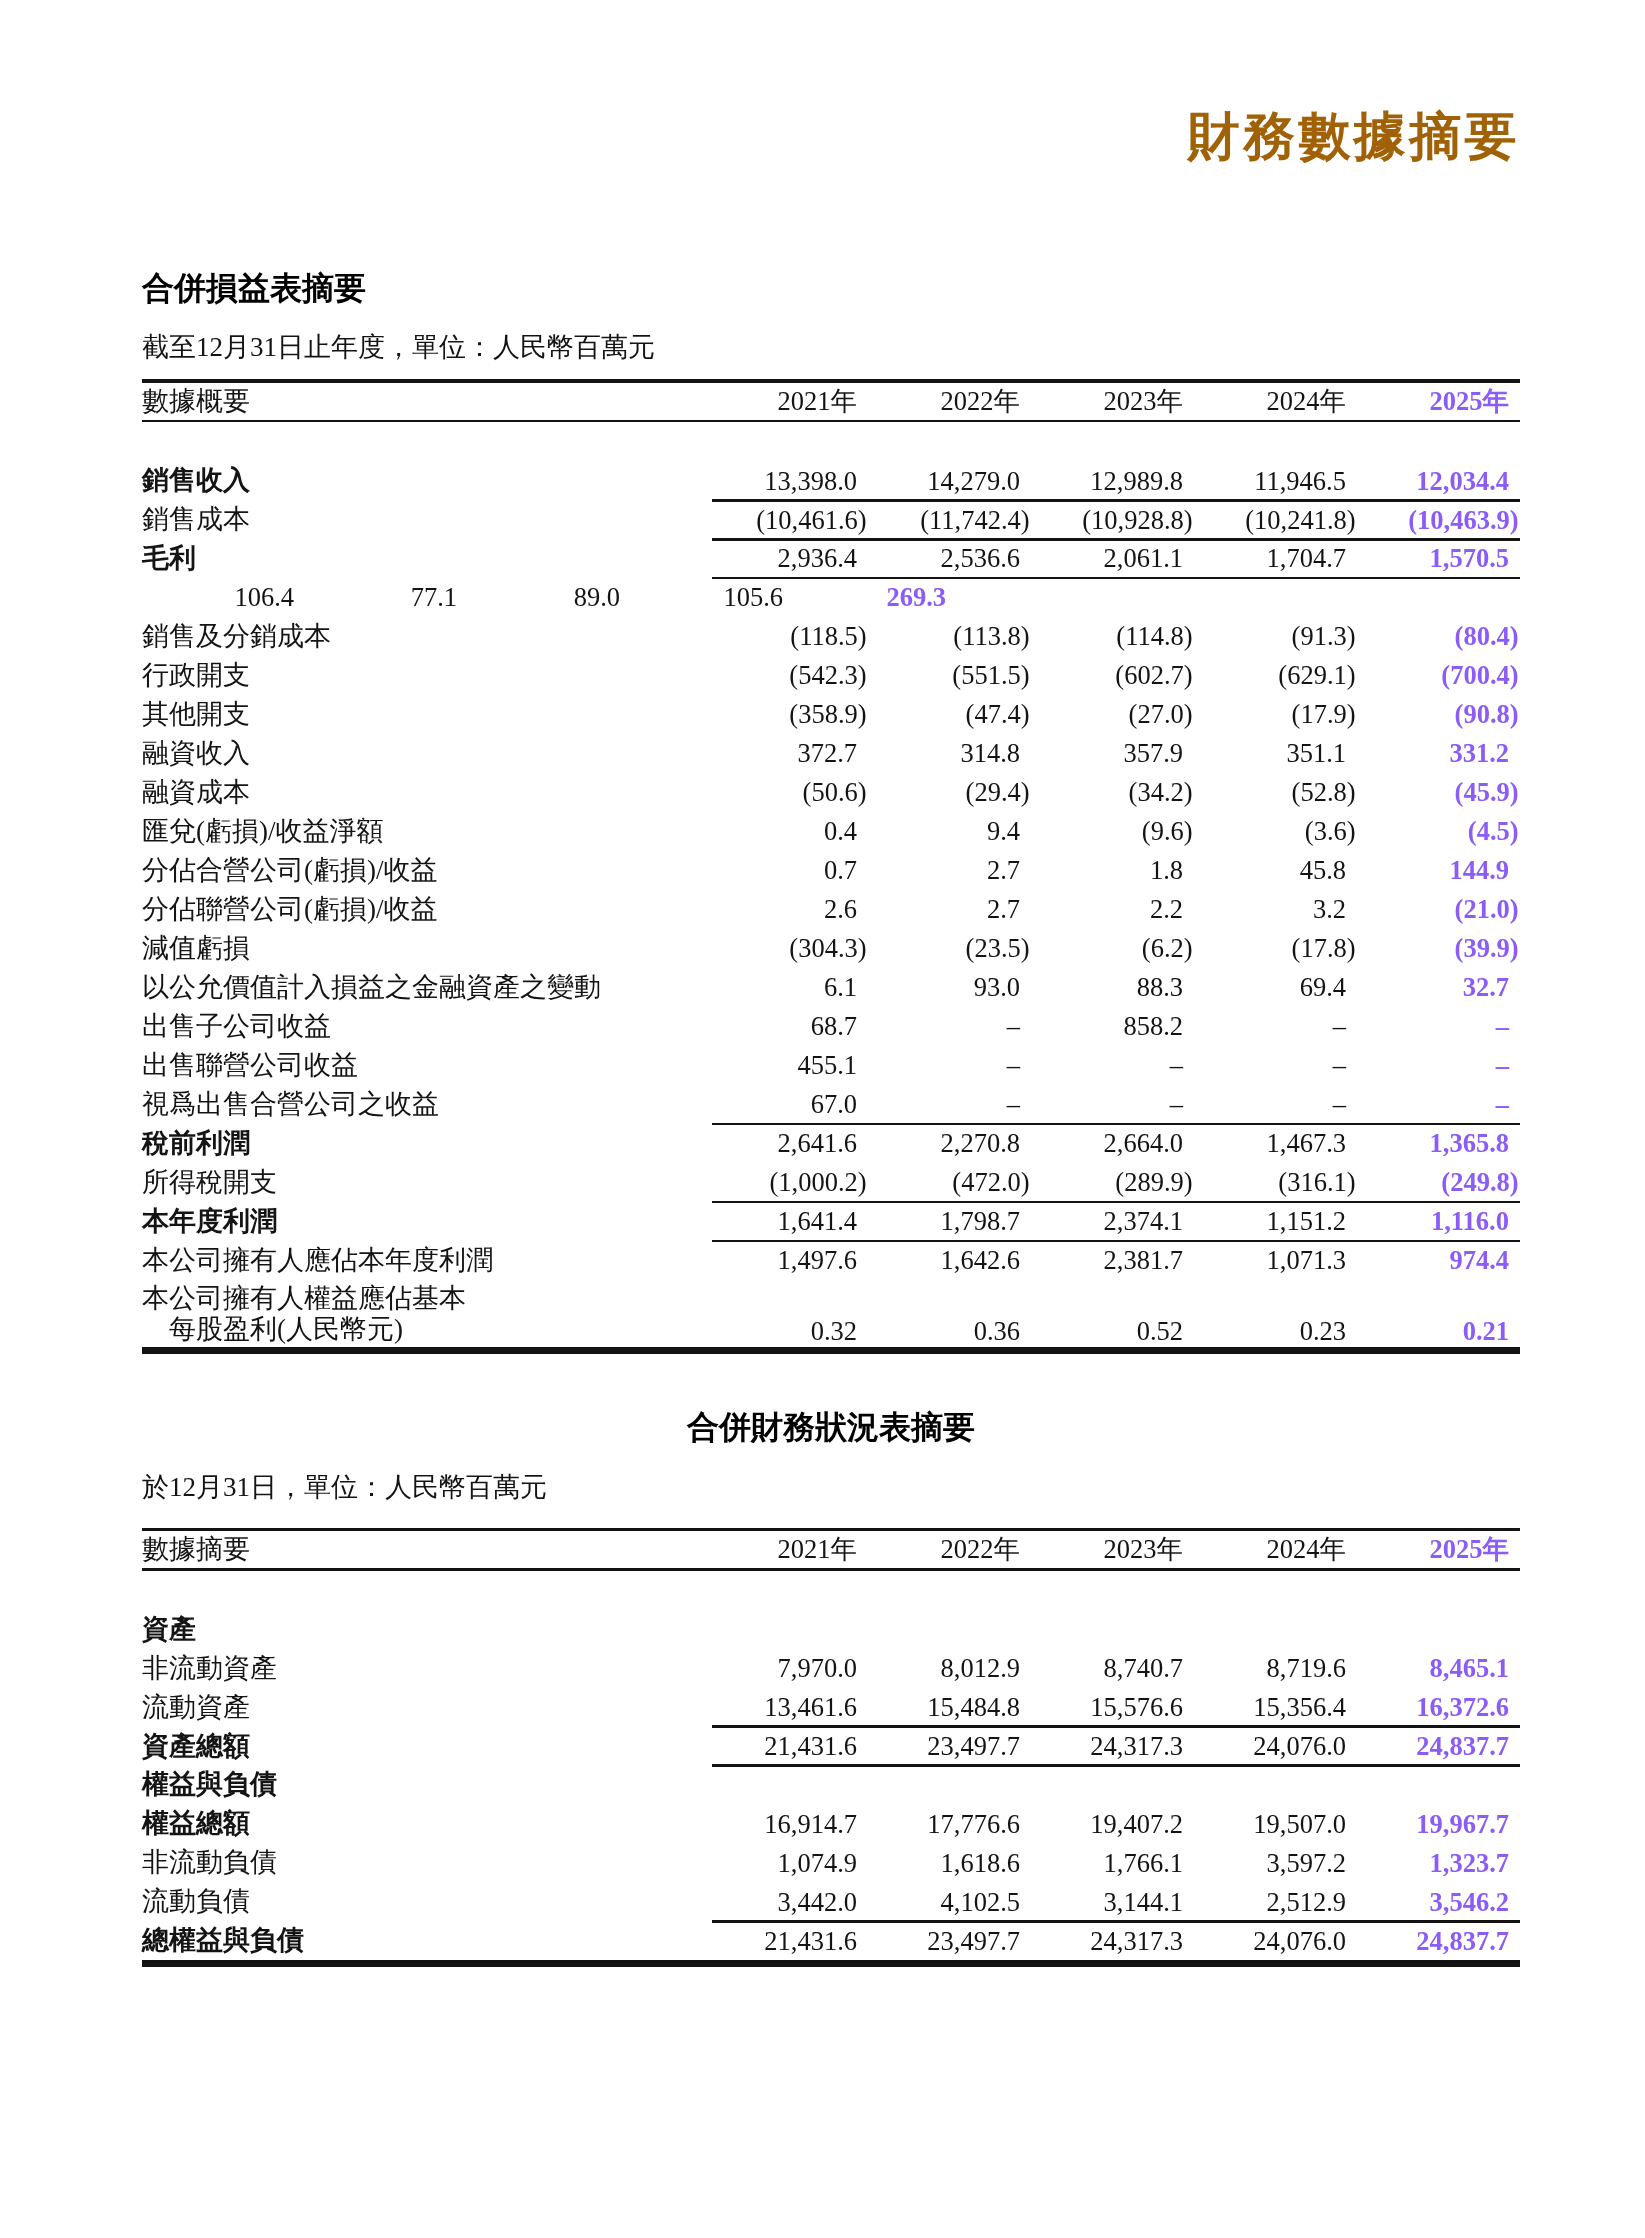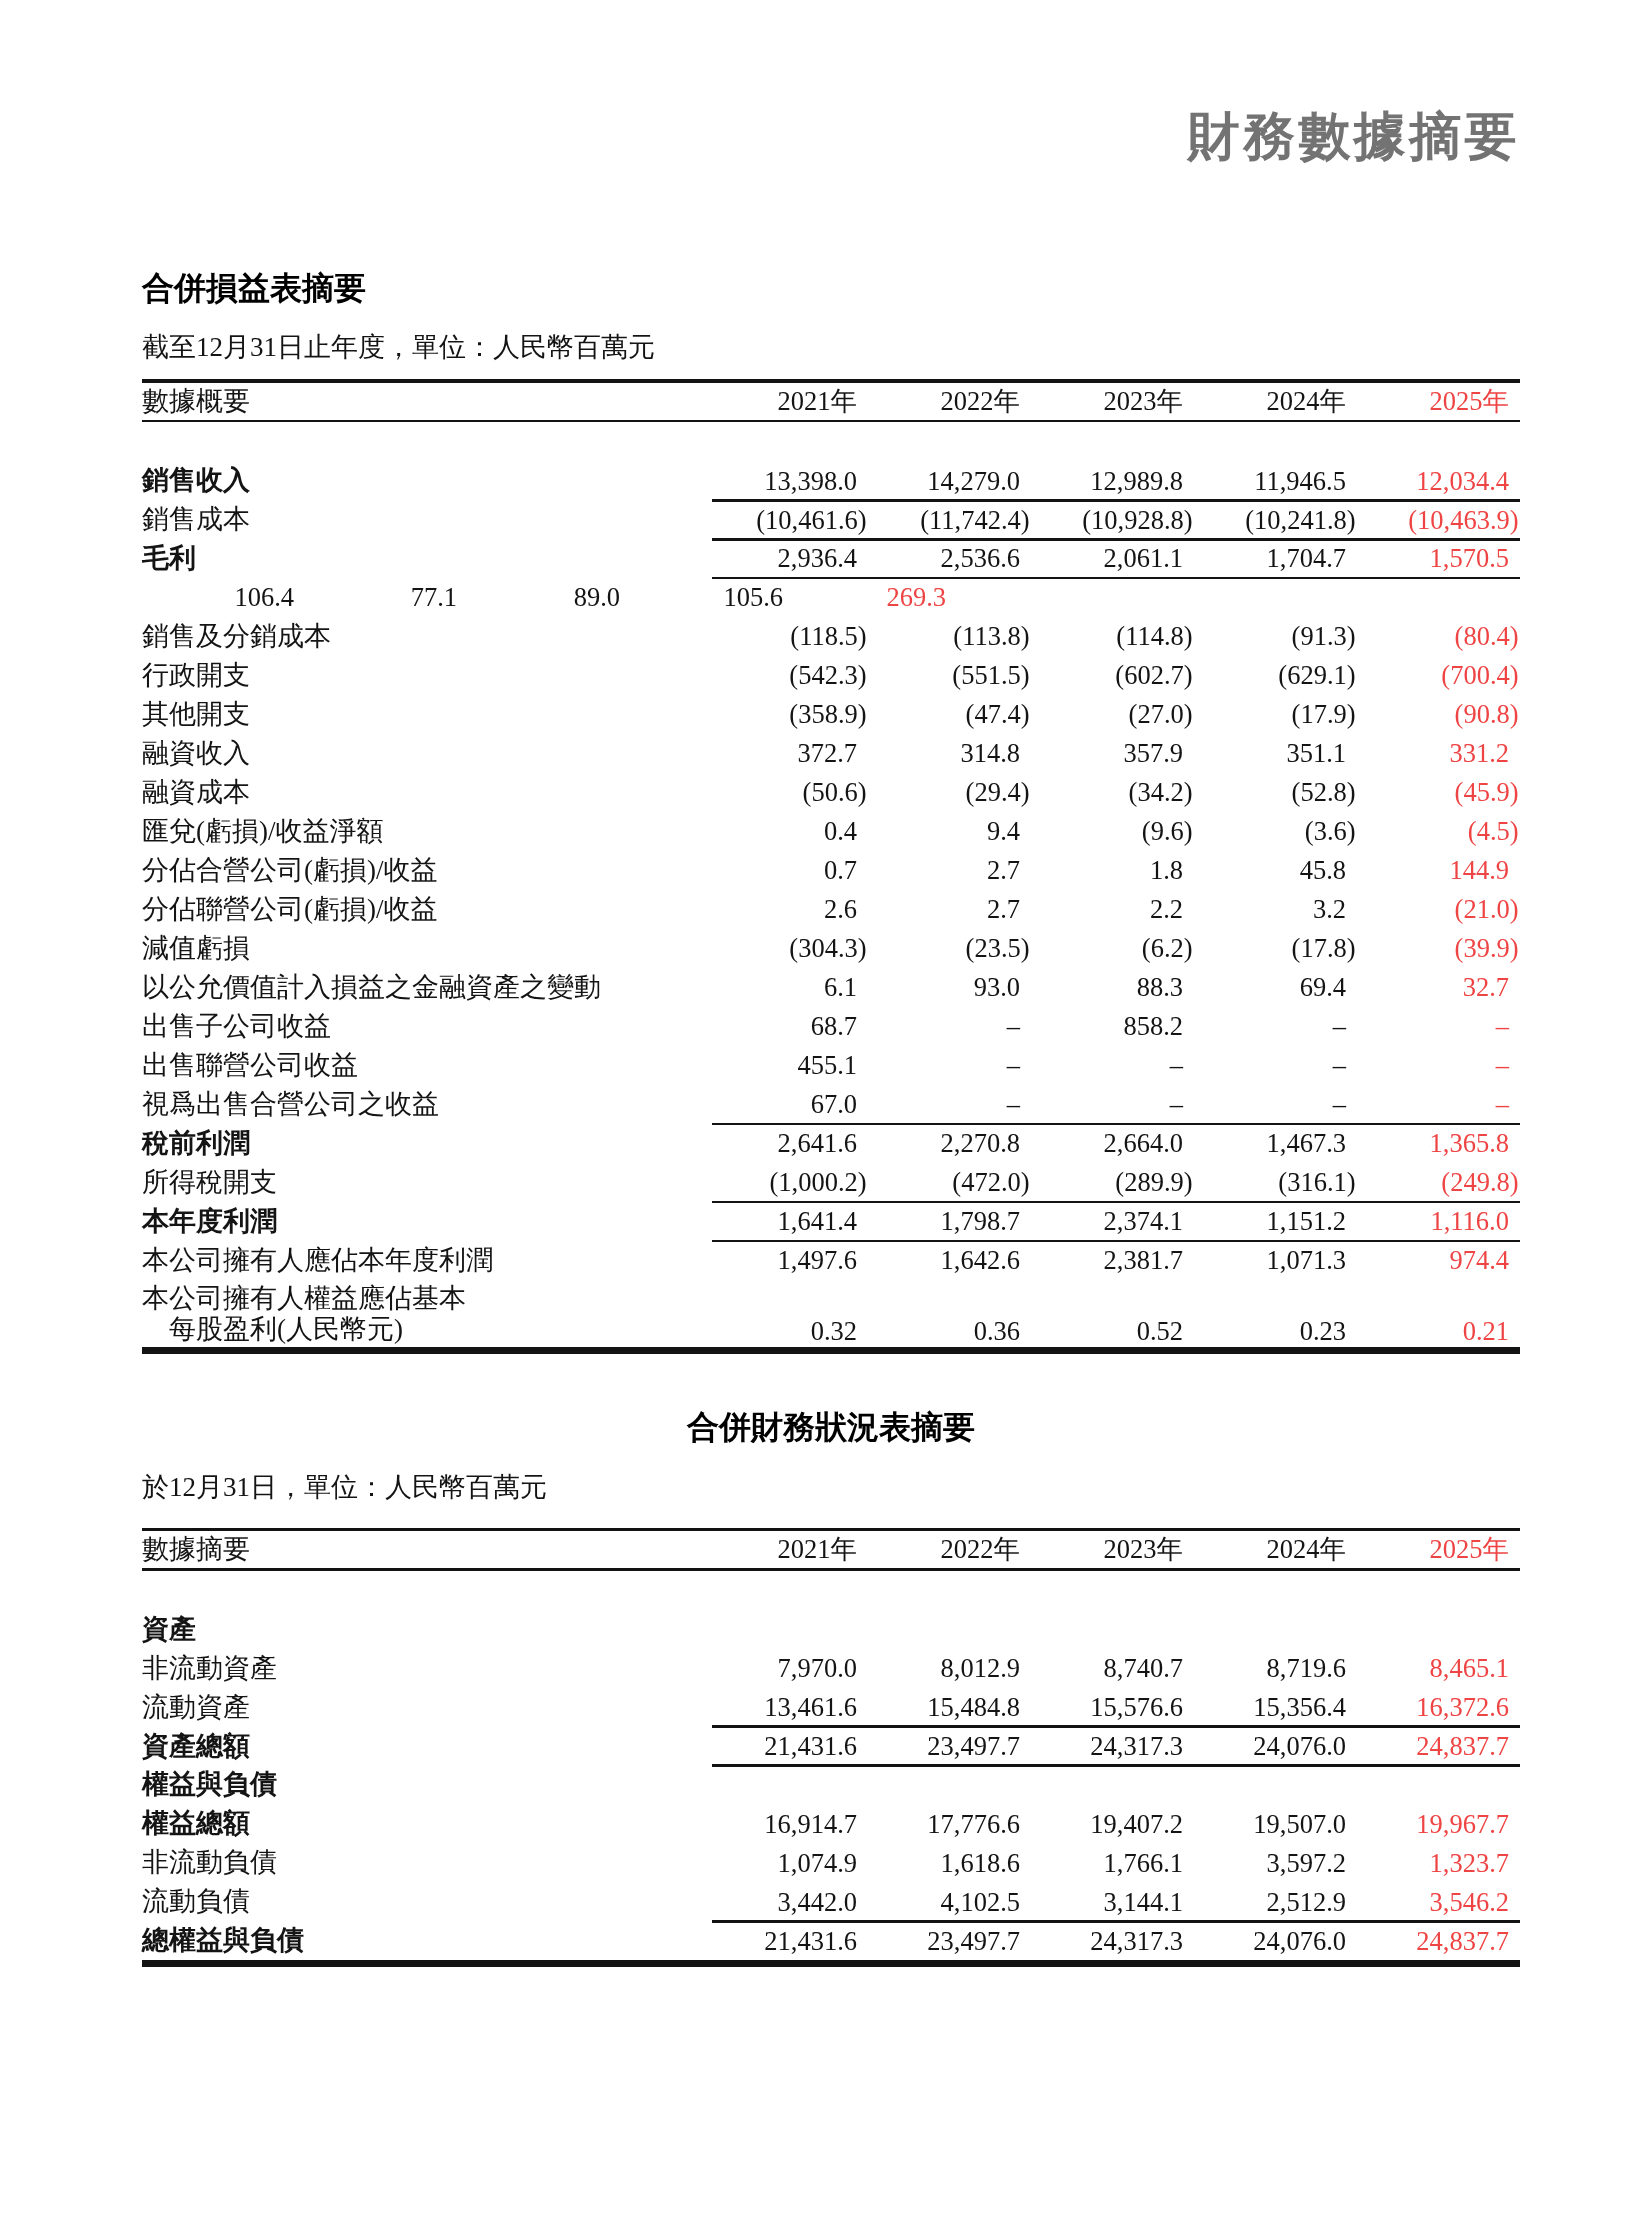--- a/index.html
+++ b/index.html
@@ -6,21 +6,21 @@
   body {
     width:1646px; height:2239px; background:#ffffff;
     font-family:"Liberation Serif","DejaVu Serif",serif;
     color:#141414; overflow:hidden;
   }
   .content { padding:0 126px 0 142px; }
 
   .page-title {
     padding-top:111px; text-align:right;
     font-size:52px; font-weight:bold; line-height:1;
-    letter-spacing:3.4px; color:#737373;
+    letter-spacing:3.4px; color:#a16207;
   }
   .sec-heading {
     font-size:32px; font-weight:bold; line-height:1; color:#000000;
   }
   #sec1-heading { margin-top:109px; }
   #sec2-heading { margin-top:57px;text-align:center; }
   .subtitle { font-size:27px; line-height:1; margin-top:30px; }
   #sub2 { margin-top:31px; }
 
   .fintable { margin-top:18.3px; }
@@ -43,21 +43,21 @@
   .tlabel { flex:1 1 auto; text-align:left; line-height:1.15; }
   .trow.bold .tlabel { font-weight:bold; }
   .tlabel .indent { padding-left:27px; }
 
   .tcell {
     flex:0 0 163px; width:163px; box-sizing:border-box;
     text-align:right; padding-right:11px; font-size:26.5px; line-height:1;
     white-space:nowrap;
   }
   .tcell.paren { padding-right:1.4px; }
-  .tcell.latest { color:#ef4444; font-weight:normal; }
+  .tcell.latest { color:#8b5cf6; font-weight:bold; }
 </style>
 </head>
 <body>
 
 <div class="content">
 
   <div class="page-title">財務數據摘要</div>
 
   <div class="sec-heading" id="sec1-heading">合併損益表摘要</div>
   <div class="subtitle" id="sub1">截至12月31日止年度，單位：人民幣百萬元</div>

